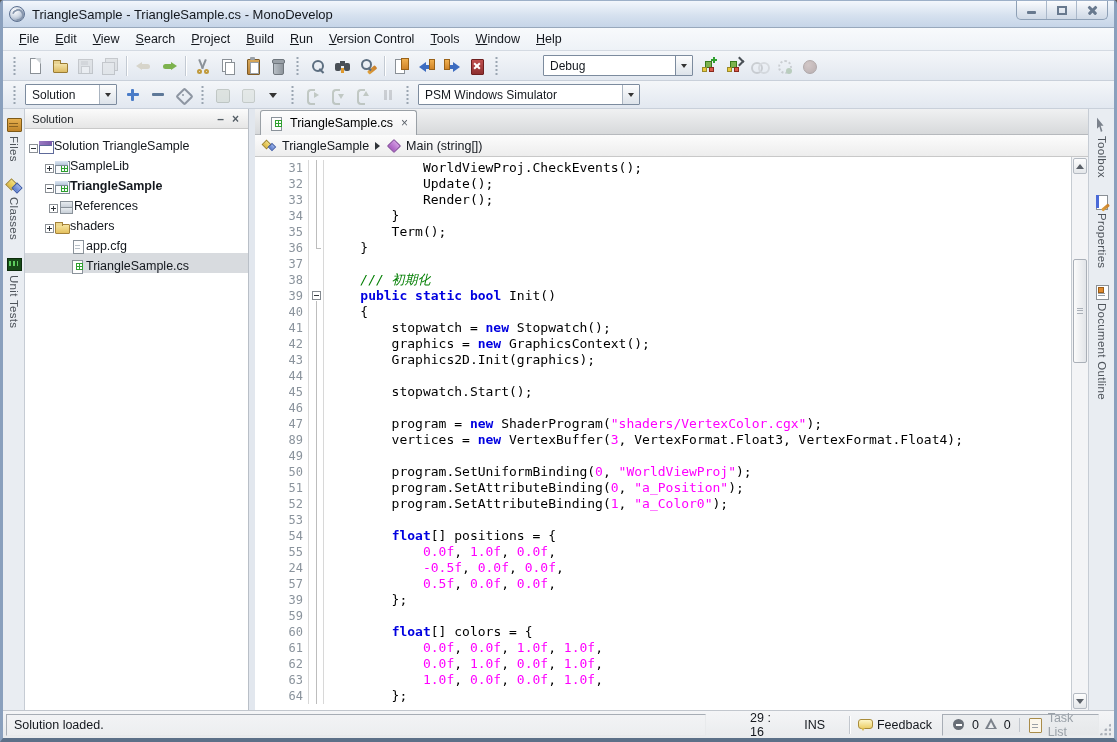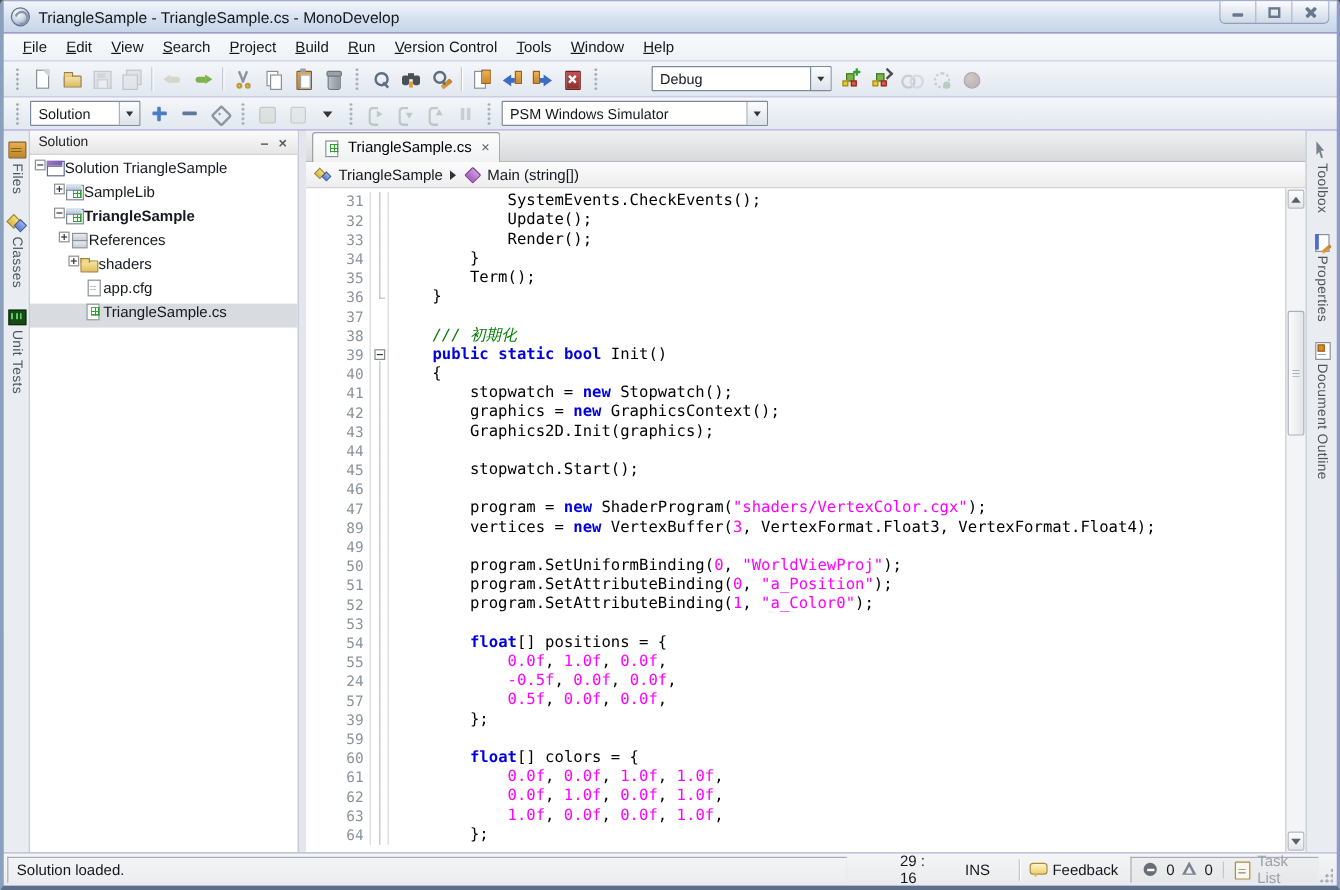--- a/index.html
+++ b/index.html
@@ -132,21 +132,21 @@
   .dic-properties .a{left:7px;bottom:0;width:9px;height:3px;background:linear-gradient(90deg,#e0a23e,#c87e2a);transform:rotate(-40deg);border-radius:1px}
   .dic-document-outline::before{left:2px;top:1px;width:11px;height:13px;background:#fff;border:1px solid #8a9096}
   .dic-document-outline::after{left:4px;top:3px;width:4px;height:4px;background:#e08a2e;border:1px solid #9a5e1a}
   .dic-document-outline .a{left:4px;top:9px;width:7px;height:3px;background:repeating-linear-gradient(0deg,#9aa0a6 0 1px,rgba(0,0,0,0) 1px 2.5px)}
   
   .pad{width:224px;flex:none;background:#fff;border-right:1px solid #b9bfc7;display:flex;flex-direction:column}
   .padhead{height:20px;flex:none;background:linear-gradient(#fbfbfb,#e6e6e6);border-bottom:1px solid #c9c9c9;display:flex;align-items:center;padding:0 5px 0 7px;font-size:11.5px;color:#22262b}
   .padtitle{flex:1}
   .pbtn{width:15px;text-align:center;color:#555e66;font-size:12px;font-weight:bold;line-height:14px}
   .tree{flex:1;padding-top:4px;overflow:hidden;font-size:12.5px;color:#14181e}
-  .trow{height:20px;display:flex;align-items:flex-start;gap:0}
+  .trow{height:20px;display:flex;align-items:flex-end;gap:0}
   .trow.selected{background:#d8dbdf}
   .exp{width:9px;height:9px;flex:none;position:relative;background:#fff;border:1px solid #8b9096}
   .exp::before{content:"";position:absolute;left:1px;top:3px;width:5px;height:1px;background:#2f343a}
   .exp.plus::after{content:"";position:absolute;left:3px;top:1px;width:1px;height:5px;background:#2f343a}
   .exp.none{visibility:hidden}
   .tlabel.bold{font-weight:bold}
   .tic{position:relative;width:16px;height:13px;flex:none}
   .tic::before,.tic::after{content:"";position:absolute}
   .tic .a{position:absolute}
   .tic-solution::before{left:1px;top:1px;width:13px;height:11px;background:#fff;border:1px solid #5e6a9a}
@@ -530,21 +530,21 @@
             </span>
             <span class="tlabel bold">TriangleSample</span>
           </div>
           <div class="trow" style="padding-left: 24px;">
             <span class="exp plus"></span>
             <span class="tic tic-references">
               <span class="a"></span>
             </span>
             <span class="tlabel">References</span>
           </div>
-          <div class="trow" style="padding-left: 32px;">
+          <div class="trow" style="padding-left: 20px;">
             <span class="exp plus"></span>
             <span class="tic tic-folder">
               <span class="a"></span>
             </span>
             <span class="tlabel">shaders</span>
           </div>
           <div class="trow" style="padding-left: 36px;">
             <span class="exp none"></span>
             <span class="tic tic-file">
               <span class="a"></span>
@@ -578,21 +578,21 @@
             <span class="a"></span>
             <span class="b"></span>
           </span>
         <span class="bc-item">TriangleSample</span>
         <span class="bc-arrow"></span>
         <span class="bic bic-method"></span>
         <span class="bc-item">Main (string[])</span>
       </div>
       <div class="codearea">
         <div class="codelines" id="codelines">
-            <div class="cl"><span class="ln">31</span><span class="fm line"></span><span class="ct"><span class="tok-p">            SystemEvents.CheckEvents();</span></span></div>
+            <div class="cl"><span class="ln">31</span><span class="fm line"></span><span class="ct"><span class="tok-p">            WorldViewProj.CheckEvents();</span></span></div>
             <div class="cl"><span class="ln">32</span><span class="fm line"></span><span class="ct"><span class="tok-p">            Update();</span></span></div>
             <div class="cl"><span class="ln">33</span><span class="fm line"></span><span class="ct"><span class="tok-p">            Render();</span></span></div>
             <div class="cl"><span class="ln">34</span><span class="fm line"></span><span class="ct"><span class="tok-p">        }</span></span></div>
             <div class="cl"><span class="ln">35</span><span class="fm line"></span><span class="ct"><span class="tok-p">        Term();</span></span></div>
             <div class="cl"><span class="ln">36</span><span class="fm end"></span><span class="ct"><span class="tok-p">    }</span></span></div>
             <div class="cl"><span class="ln">37</span><span class="fm nofold"></span><span class="ct"></span></div>
             <div class="cl"><span class="ln">38</span><span class="fm nofold"></span><span class="ct"><span class="tok-p">    </span><span class="tok-c">/// 初期化</span></span></div>
             <div class="cl"><span class="ln">39</span><span class="fm minus"><span class="foldbox"></span></span><span class="ct"><span class="tok-p">    </span><span class="tok-k">public</span><span class="tok-p"> </span><span class="tok-k">static</span><span class="tok-p"> </span><span class="tok-k">bool</span><span class="tok-p"> Init()</span></span></div>
             <div class="cl"><span class="ln">40</span><span class="fm line"></span><span class="ct"><span class="tok-p">    {</span></span></div>
             <div class="cl"><span class="ln">41</span><span class="fm line"></span><span class="ct"><span class="tok-p">        stopwatch = </span><span class="tok-k">new</span><span class="tok-p"> Stopwatch();</span></span></div>

